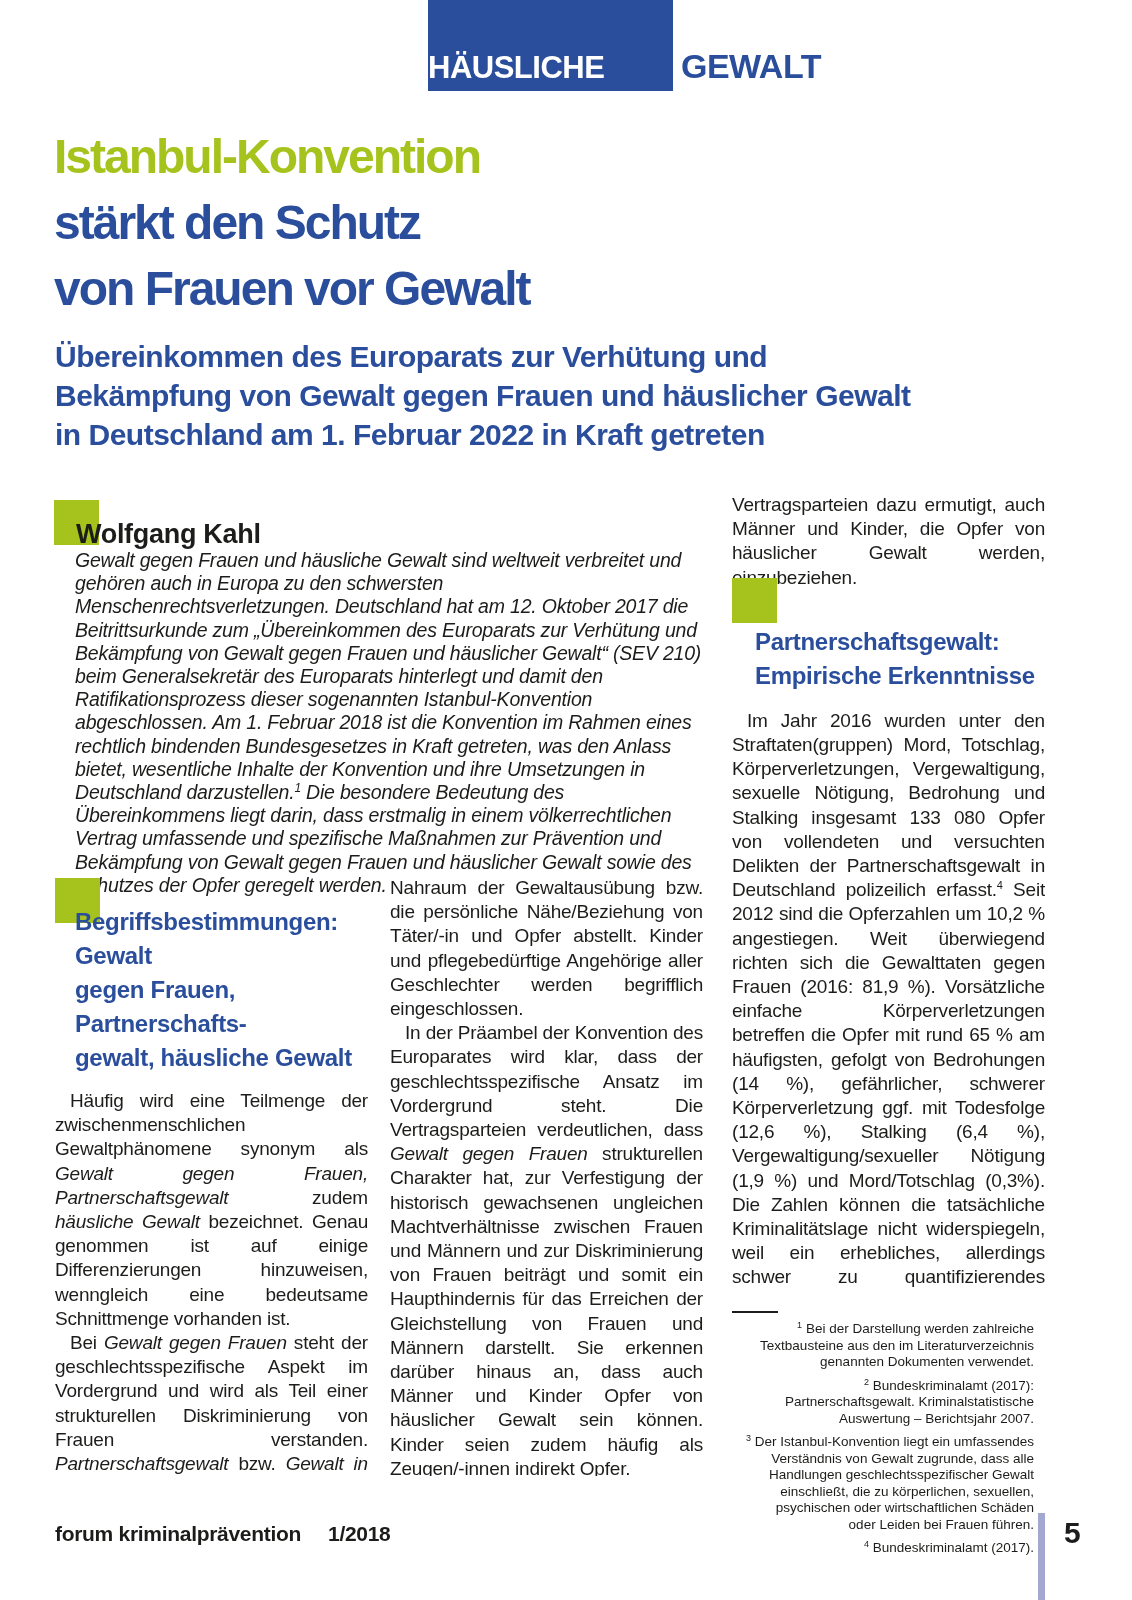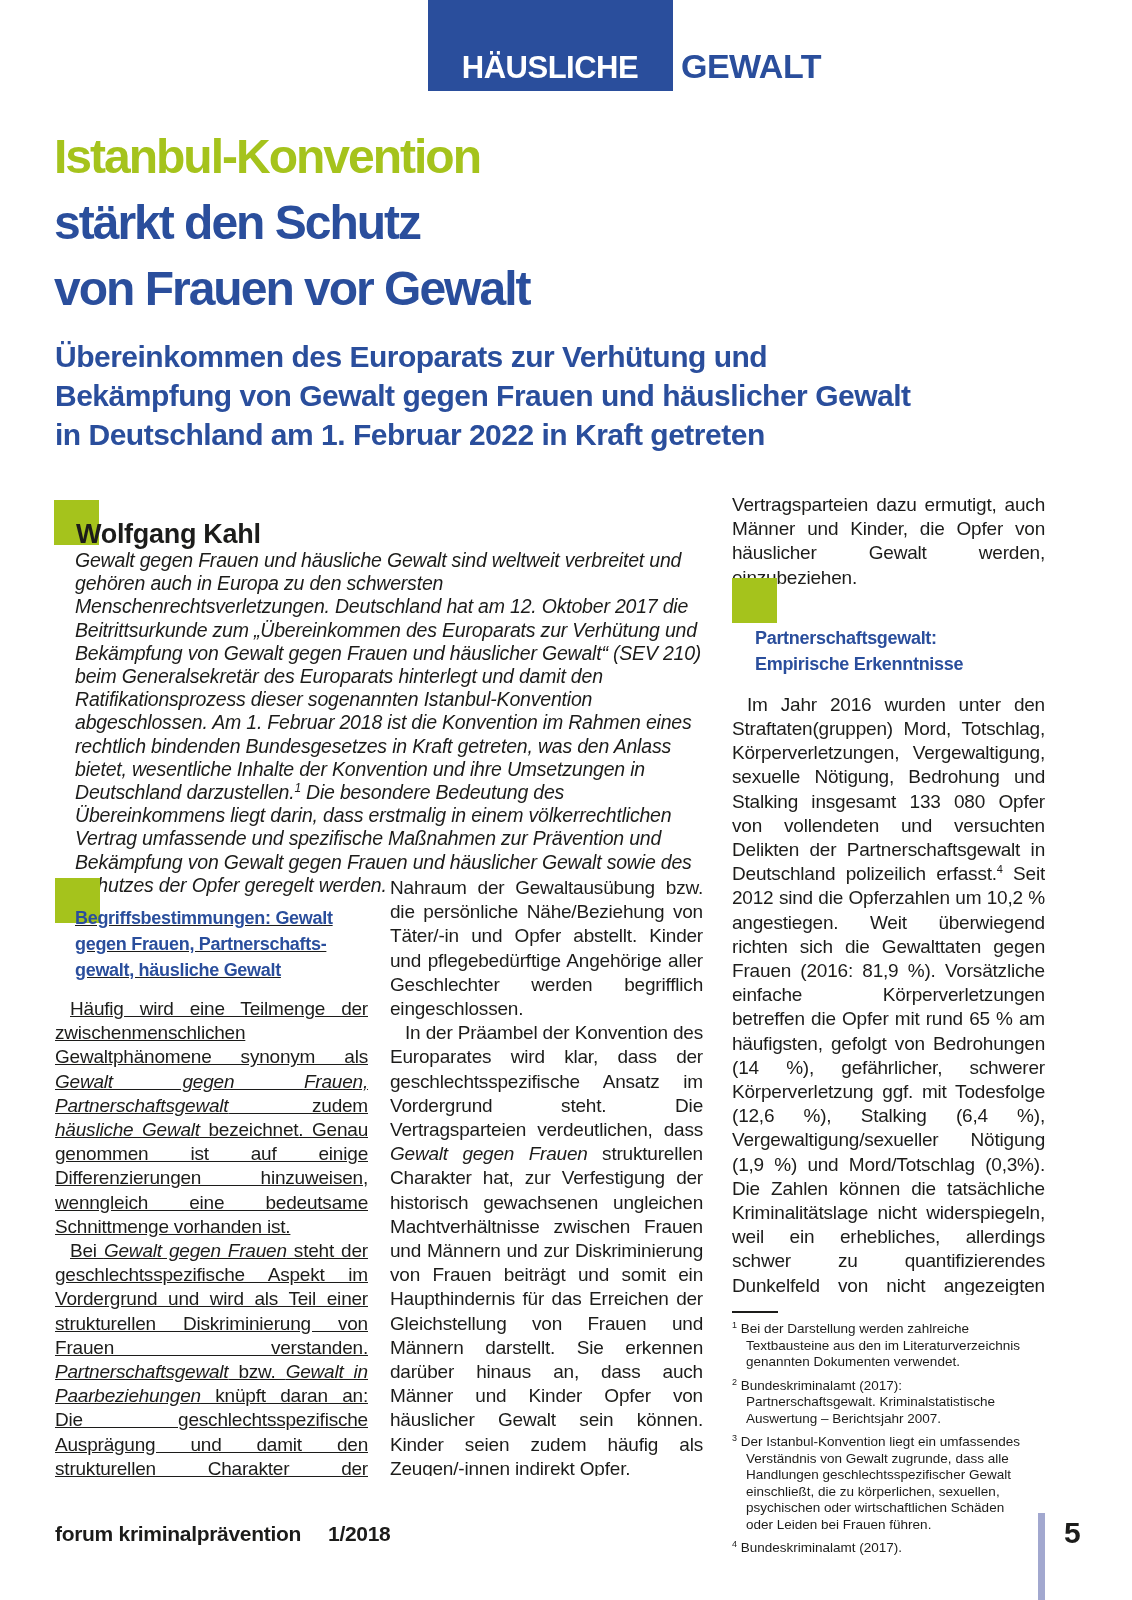--- a/index.html
+++ b/index.html
@@ -6,21 +6,21 @@
   .page{
     position:relative;width:1132px;height:1600px;background:#ffffff;
     margin:0 auto;overflow:hidden;
     font-family:"Liberation Sans","DejaVu Sans",sans-serif;
     color:var(--text,#1c1c1a);
   }
   
   .kicker-box{
     position:absolute;left:428px;top:0;width:245px;height:91px;
     background:var(--brand_blue,#2a4e9c);
-    display:flex;align-items:flex-end;justify-content:center;
+    display:flex;align-items:flex-end;justify-content:flex-start;
     padding:0 1px 8px 0;box-sizing:border-box;
   }
   .kicker-box span{
     color:#ffffff;font-size:31px;font-weight:bold;letter-spacing:-.5px;line-height:1;
   }
   .kicker-right{
     position:absolute;left:681px;top:52px;height:39px;display:flex;align-items:flex-end;
     color:var(--brand_blue,#2a4e9c);font-size:34px;font-weight:bold;letter-spacing:-.5px;line-height:1;
     padding-bottom:8px;box-sizing:border-box;
   }
@@ -38,41 +38,41 @@
   
   .author-sq{left:54px;top:500px;}
   .author-name{position:absolute;left:76px;top:519px;font-size:27px;font-weight:bold;letter-spacing:-.3px;}
   
   .intro{position:absolute;left:75px;top:549px;width:627px;
     font-size:19.5px;line-height:23.2px;font-style:italic;letter-spacing:-.2px;
     text-align:left;}
   .intro sup{font-size:12px;line-height:0;}
   
   .col{position:absolute;width:313px;font-size:19px;line-height:24.2px;letter-spacing:-.2px;}
-  .col-left{left:55px;top:878px;height:600px;text-decoration:underline;}
+  .col-left{left:55px;top:878px;height:600px;}
   .col-mid{left:390px;top:876px;height:602px;}
   .col-right{left:732px;top:493px;height:1107px;}
   .col p{margin:0;text-align:justify;hyphens:auto;-webkit-hyphens:auto;overflow-wrap:break-word;}
   .col p.ind{text-indent:15px;}
   .col sup{font-size:11px;line-height:0;}
   .colsq-left{left:0;top:0;}
   .colsq-right{left:0;top:85px;}
   h2.sec{
     position:relative;margin:0;color:var(--heading_blue,#2a4e9c);
-    font-size:18px;line-height:26px;font-weight:bold;letter-spacing:-.3px;white-space:pre-line;
+    font-size:24px;line-height:34px;font-weight:bold;letter-spacing:-.3px;white-space:pre-line;
   }
   .col-left h2.sec{margin:27px 0 14px 20px;}
   .col-right h2.sec{margin:35px 0 16px 23px;}
   .flow-clip-lm{height:600px;overflow:hidden;position:relative;}
   .rc-flow{height:802px;overflow:hidden;position:relative;}
   
   .footnotes{position:absolute;left:0;top:818px;width:302px;}
   .fn-rule{width:46px;height:2px;background:#1c1c1a;margin-bottom:8px;}
   .fn{font-size:13.5px;line-height:16.5px;letter-spacing:0;margin-bottom:7px;
-    padding-left:14px;text-indent:-14px;text-align:left;}
+    padding-left:14px;text-indent:-14px;text-align:right;}
   .fn sup{font-size:9px;line-height:0;}
   
   .footer{position:absolute;left:55px;top:1522px;font-size:21px;font-weight:bold;letter-spacing:-.3px;}
   .footer .issue{margin-left:27px;margin-top:36px;}
   .side-bar{position:absolute;left:1038px;top:1513px;width:7px;height:87px;background:var(--bar_lavender,#a2a8cf);}
   .page-num{position:absolute;left:1064px;top:1516px;font-size:30px;font-weight:bold;}
 </style>
 </head>
 <body>
 

